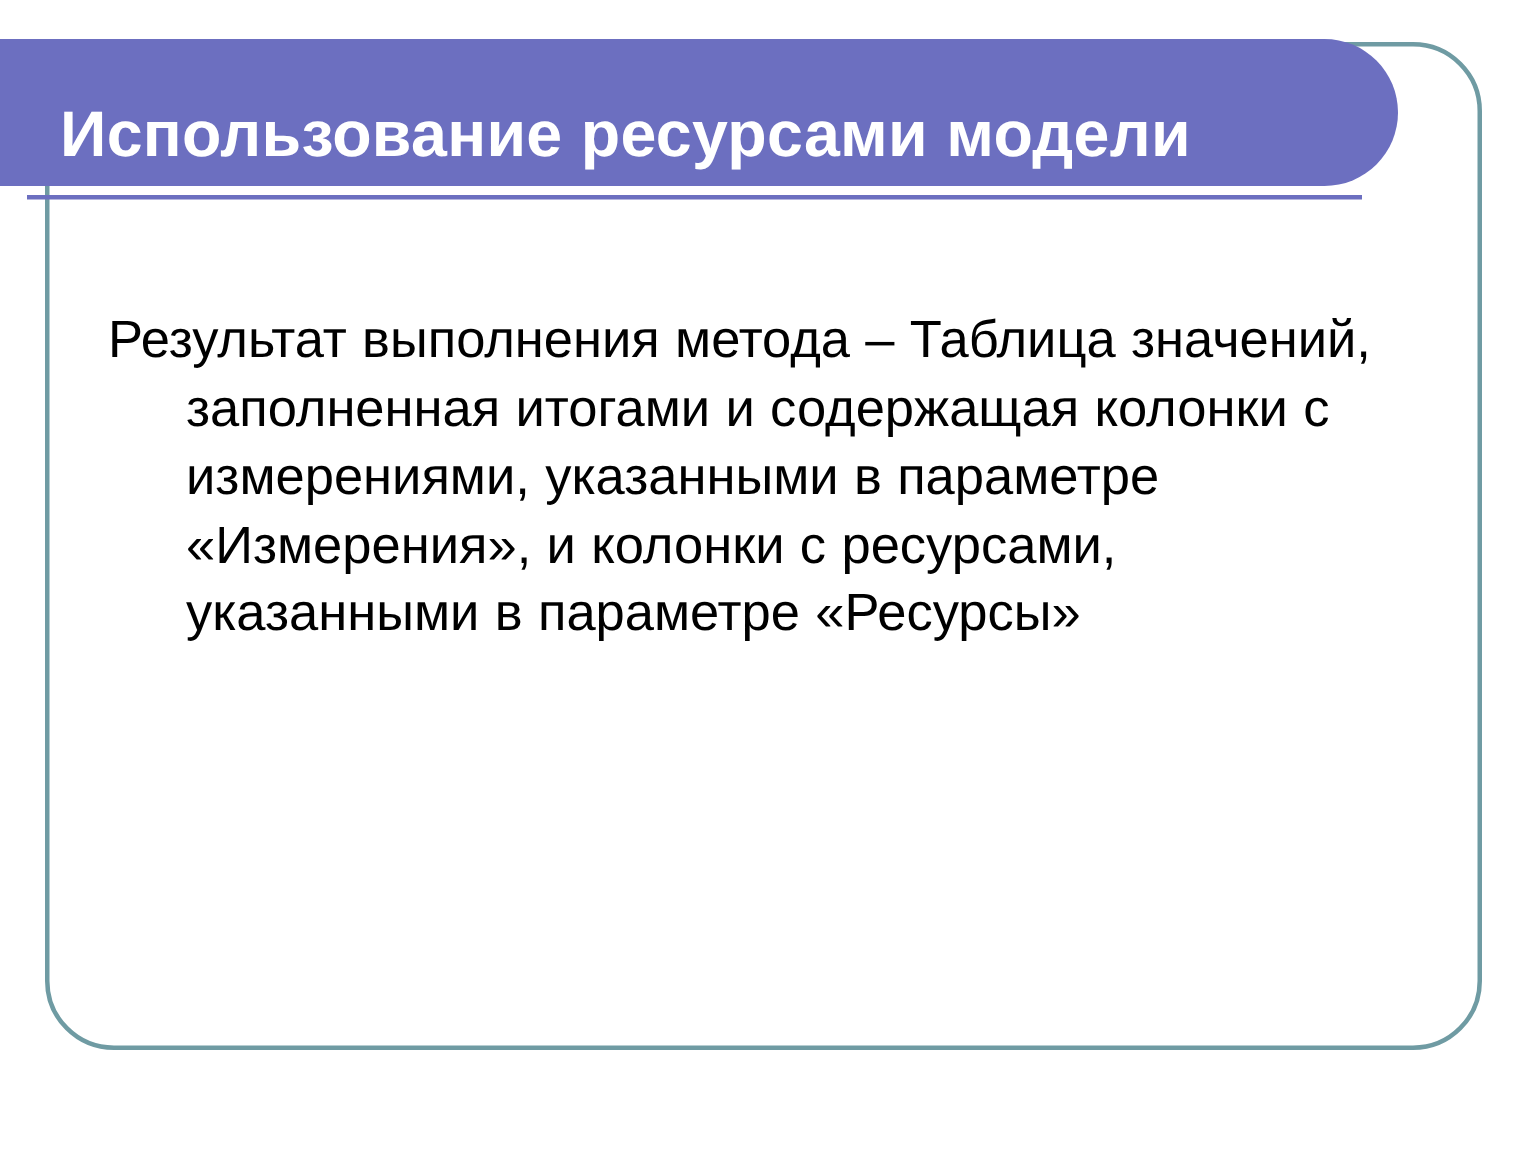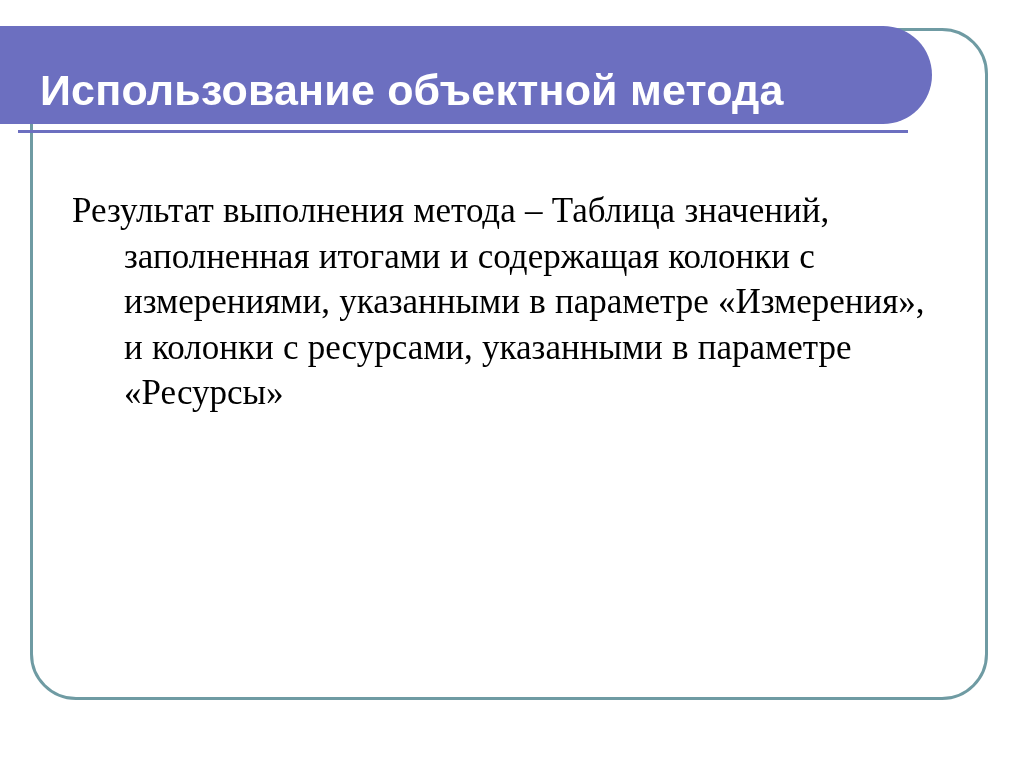--- a/index.html
+++ b/index.html
@@ -68,44 +68,43 @@
     top: 130px;
     width: 890px;
     height: 3px;
     background: #6c6fc0;
   }
 
   
   .body-block {
     position: absolute;
     left: 72px;
-    top: 188px;
+    top: 204px;
     width: 870px;
-    font-family: Liberation Serif, serif;
   }
 
   .body-text {
     color: #000000;
     font-size: 35px;
     line-height: 1.30;
     text-indent: 0px;
     padding-left: 52px;
     text-indent: -52px;
     word-spacing: 0.5px;
   }
 </style>
 </head>
 <body>
 
 <div class="slide">
 
   <div class="content-frame"></div>
 
   <div class="title-banner">
-    <div class="title-text">Использование объектной метода</div>
+    <div class="title-text">Использование ресурсами модели</div>
   </div>
 
   <div class="title-rule"></div>
 
   <div class="body-block">
     <div class="body-text">Результат выполнения метода – Таблица значений, заполненная итогами и содержащая колонки с измерениями, указанными в параметре «Измерения», и колонки с ресурсами, указанными в параметре «Ресурсы»</div>
   </div>
 
 </div>
 

